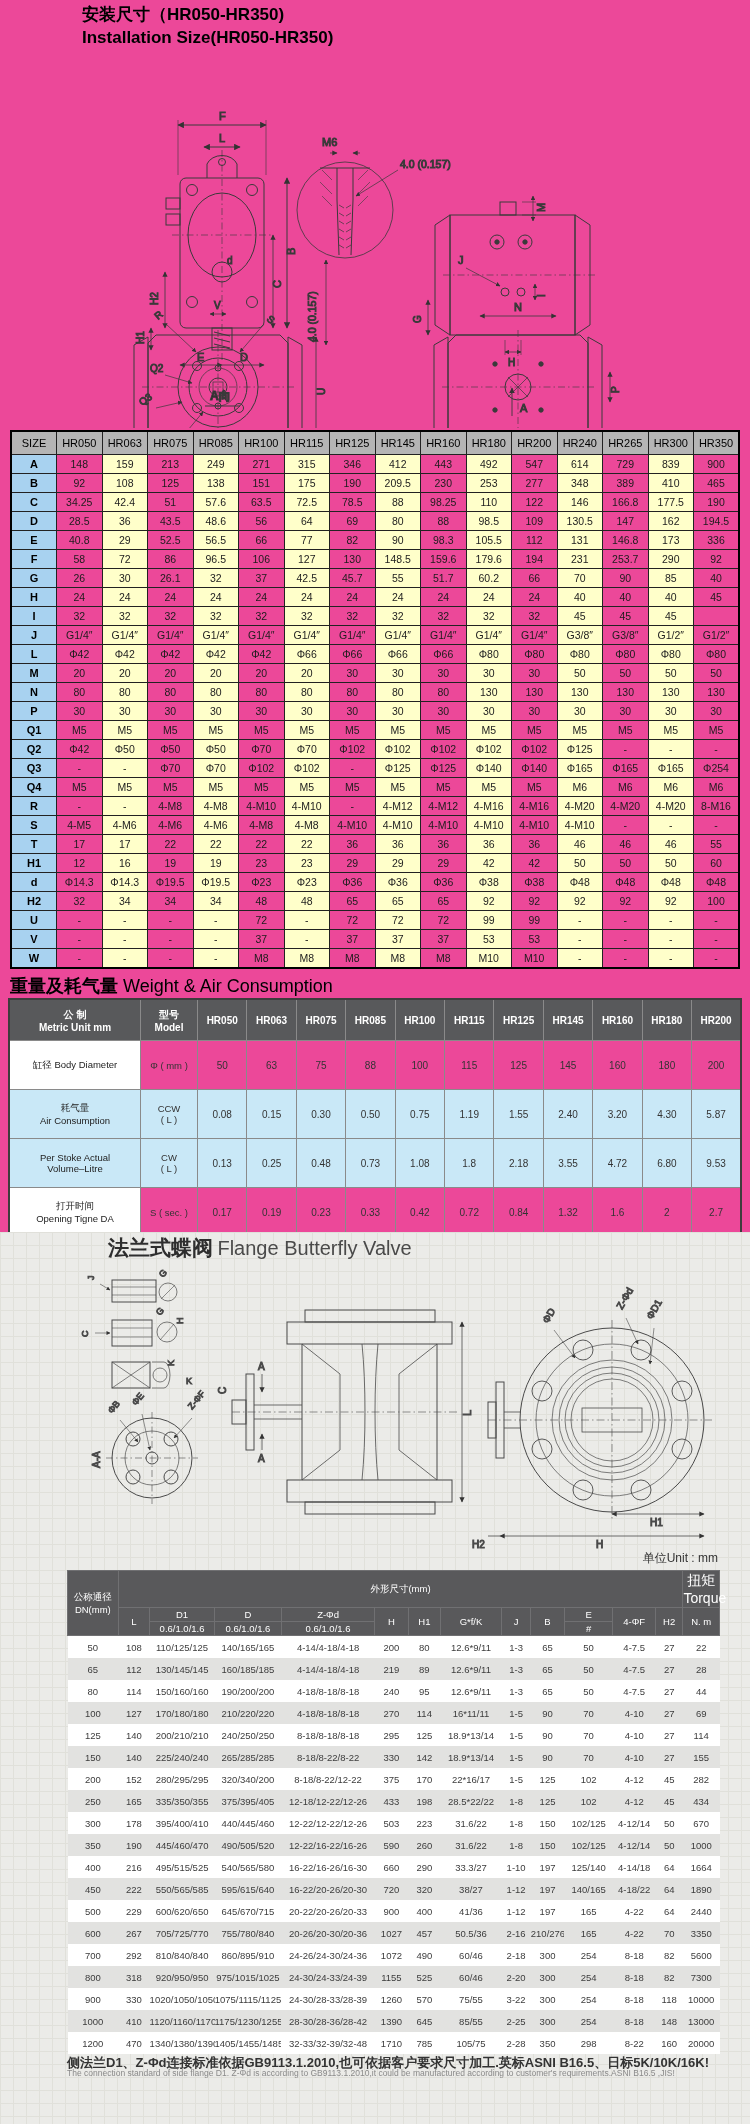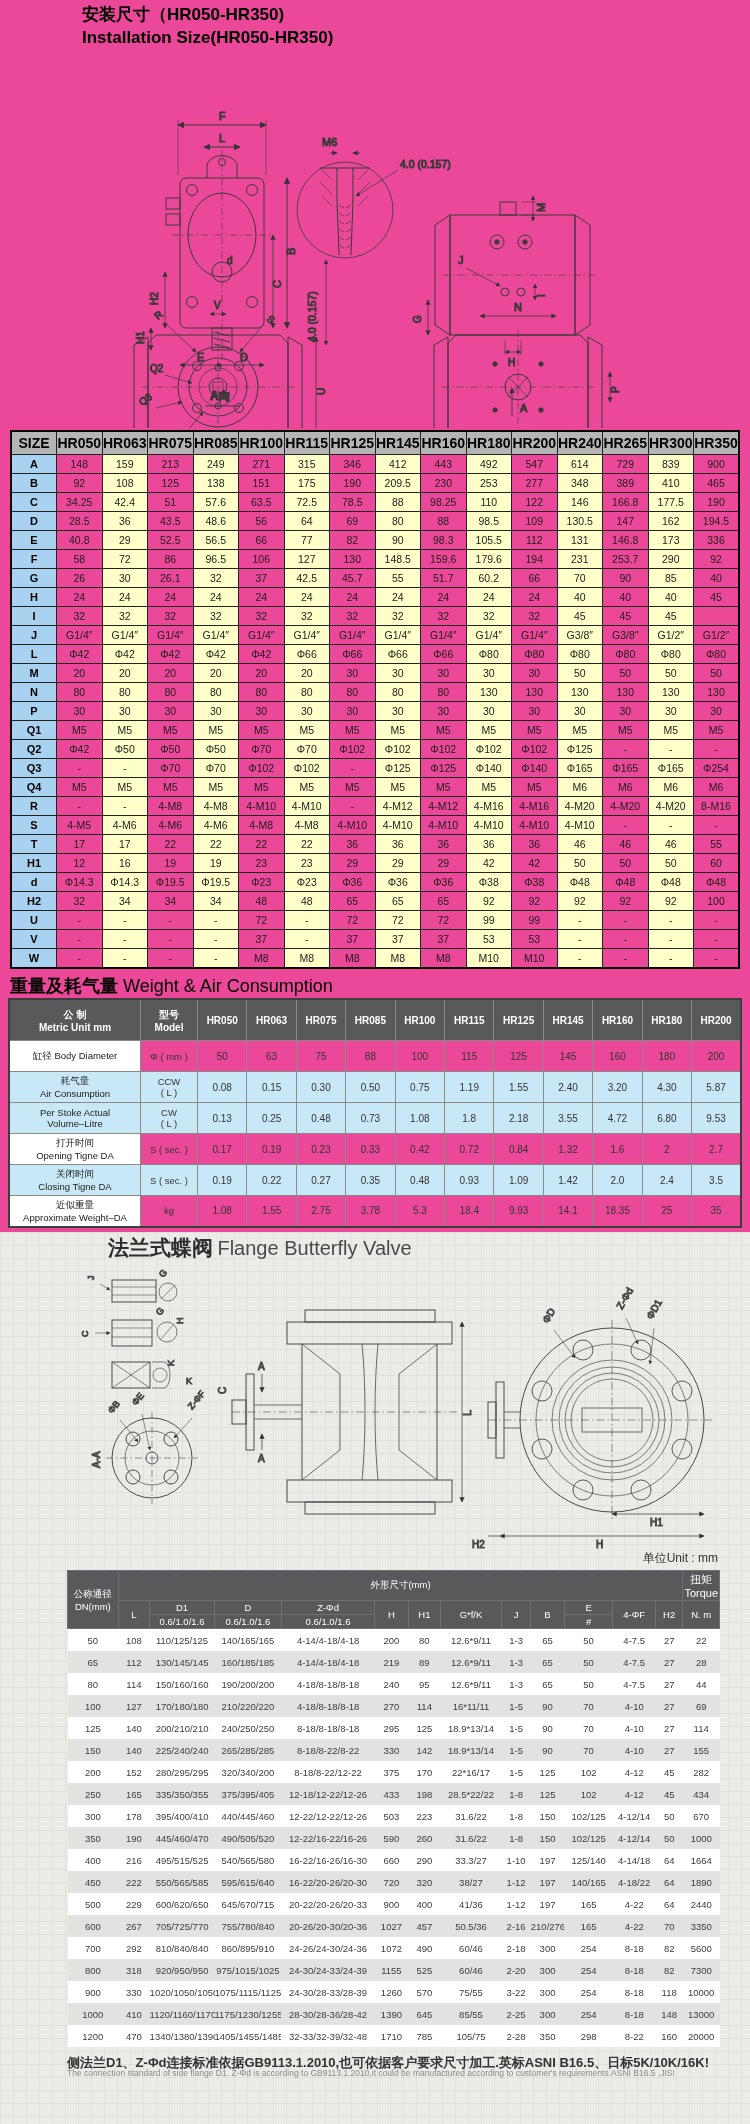--- a/index.html
+++ b/index.html
@@ -9,34 +9,34 @@
   .titles{position:absolute;left:82px;top:4px;line-height:1.35;}
   .titles div{font-size:17px;font-weight:bold;color:#000;}
   
   svg text{font-family:"Liberation Sans",sans-serif;fill:#222;}
   .inst{position:absolute;left:0;top:50px;}
   
   table.size{position:absolute;left:10px;top:430px;width:730px;border-collapse:collapse;
              table-layout:fixed;font-size:10.5px;border:2px solid #000;}
   table.size th,table.size td{border:1px solid #222;text-align:center;padding:0;height:18px;
              white-space:nowrap;overflow:hidden;color:#1c1c1c;}
-  table.size thead th{background:#b5b5b5;font-weight:bold;font-size:14px;height:22px;color:#000;}
+  table.size thead th{background:#b5b5b5;font-weight:normal;font-size:11px;height:22px;color:#000;}
   table.size th.lbl{background:#a8d2f0;font-weight:bold;font-size:11px;color:#000;}
   table.size td.y{background:#ffffca;}
   
   .wtitle{position:absolute;left:10px;top:974px;font-size:18px;color:#000;}
   .wtitle .cn{font-weight:bold;}
   table.weight{position:absolute;left:8px;top:998px;width:734px;border-collapse:collapse;
                table-layout:fixed;font-size:10px;border:2px solid #3d3d3d;color:#333;}
   table.weight th,table.weight td{border:1px solid #8a8a8a;text-align:center;padding:1px 0;}
   table.weight thead th{background:#58595b;color:#fff;height:38px;font-size:10px;font-weight:bold;}
   table.weight tr.hl td,table.weight tr.hl th.wlbl{background:#c9e8f7;}
   table.weight th.wlbl{font-weight:normal;background:#fff;font-size:9.5px;color:#222;}
   table.weight td.unit{font-size:9.5px;margin-left:32px;}
-  table.weight tbody tr{height:31px;}
+  table.weight tbody tr{height:49px;}
   
   .graysec{position:absolute;left:0;top:1232px;width:750px;height:892px;background-color:#ebebe8;
      background-image:linear-gradient(#e0e0da 1px,transparent 1px),
                       linear-gradient(90deg,#e0e0da 1px,transparent 1px);
      background-size:13px 13px;}
   .vtitle{position:absolute;left:108px;top:2px;}
   .vtitle .cn{font-size:21px;font-weight:bold;color:#2e2e2e;}
   .vtitle .en{font-size:20px;color:#4a4a4a;}
   .unitnote{position:absolute;right:32px;top:318px;font-size:12px;color:#333;}
   
@@ -1029,21 +1029,21 @@
         <col style="width:27px">
           <col style="width:36px">
       </colgroup>
       <thead>
         <tr>
           <th rowspan="3">
             <div>公称通径</div>
               <div>DN(mm)</div>
           </th>
           <th colspan="12">外形尺寸(mm)</th>
-          <th style="font-size:11px;">
+          <th style="font-size:14px;">
             <div>扭矩</div>
               <div>Torque</div>
           </th>
         </tr>
         <tr>
           <th rowspan="2">L</th>
           <th>D1</th>
           <th>D</th>
           <th>Z-Φd</th>
           <th rowspan="2">H</th>

